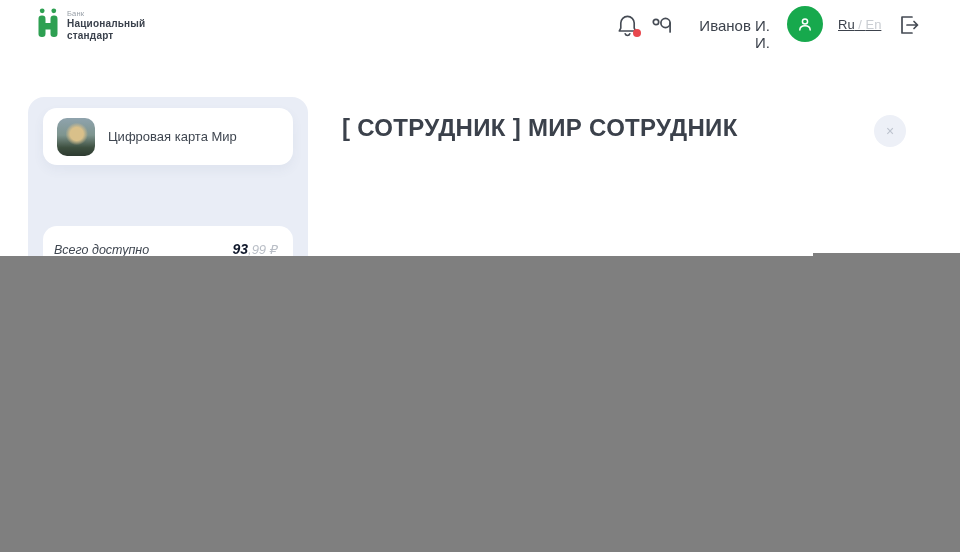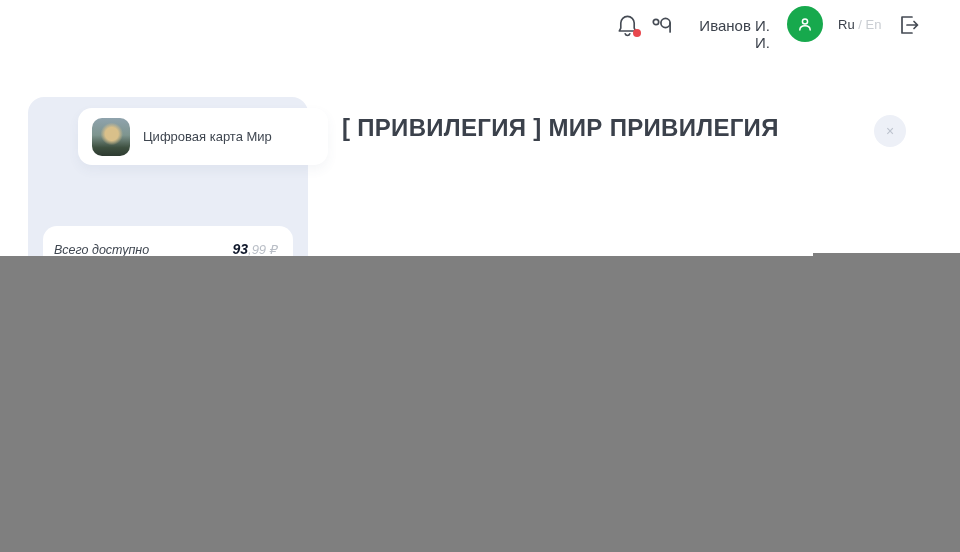--- a/index.html
+++ b/index.html
@@ -15,29 +15,29 @@
   .logo-text { padding-top:1px; }
   .logo-pre { font-size:7.5px; color:#99a0a8; letter-spacing:.2px; }
   .logo-line { font-size:10px; font-weight:700; color:#3a414c; line-height:1.18; letter-spacing:.2px; }
   .hdr-btn { position:absolute; background:none; border:none; cursor:pointer; padding:0; }
   .bell-wrap { left:616px; top:10px; width:26px; height:30px; }
   .badge { position:absolute; right:1px; bottom:3px; width:8px; height:8px; border-radius:50%; background:#e8484e; }
   .key-wrap { left:650px; top:14px; width:26px; height:22px; }
   .user-name { position:absolute; left:695px; top:17px; width:75px; text-align:right; font-size:15px; color:#3c424c; }
   .avatar { position:absolute; left:787px; top:6px; width:36px; height:36px; border-radius:50%;
     background:#17a94d; display:flex; align-items:center; justify-content:center; cursor:pointer; border:none; }
-  .lang { position:absolute; left:838px; top:17px; font-size:13px; cursor:pointer; }
+  .lang { position:absolute; left:838px; top:17px; font-size:13px; cursor:pointer;text-decoration:underline; }
   .lang .cur { color:#3c424c; }
   .lang .sep, .lang .alt { color:#c9cdd2; }
   .logout-wrap { left:897px; top:13px; width:24px; height:24px; }
   
   .sidebar { position:absolute; left:28px; top:97px; width:280px; height:455px;
     background:#e9edf6; border-radius:16px; }
   .mini-card { position:absolute; left:15px; top:11px; width:250px; height:57px; background:#fff;
-    border-radius:14px; box-shadow:0 5px 12px rgba(60,80,120,.06); display:flex; align-items:center; cursor:pointer;margin-left:35px; }
+    border-radius:14px; box-shadow:0 5px 12px rgba(60,80,120,.06); display:flex; align-items:center; cursor:pointer; }
   .app-icon { width:38px; height:38px; border-radius:10px; margin-left:14px; flex:none;
     background:
       radial-gradient(circle at 52% 42%, #d9c08a 0 22%, rgba(217,192,138,0) 38%),
       linear-gradient(180deg, #8fa3ad 0%, #7e958f 45%, #3d4f3f 78%, #2e3b31 100%);
   }
   .mini-card-label { font-size:13px; color:#3f4650; margin-left:13px; }
   .section-row { position:absolute; left:17px; top:189px; width:246px; display:flex;
     align-items:center; justify-content:space-between; cursor:pointer; }
   .section-title { font-size:15px; font-weight:700; color:#2c323c; letter-spacing:.2px; }
   .total-card { position:absolute; left:15px; top:129px; width:250px; height:60px; background:#fff;
@@ -64,20 +64,36 @@
   .overlay-right { position:absolute; left:813px; top:253px; width:147px; height:299px; background:#7f7f7f; }
   svg { display:block; }
 </style>
 </head>
 <body>
 
 <div class="page">
 
   <div class="header">
 
+    <div class="logo">
+      <span>
+        <svg width="24" height="29" viewBox="0 0 24 29">
+          <circle cx="6.2" cy="2.8" r="2.4" fill="#2ea052"></circle>
+          <circle cx="17.8" cy="2.8" r="2.4" fill="#2ea052"></circle>
+          <rect x="2.5" y="7.5" width="7" height="21.5" rx="3.2" fill="#2ea052"></rect>
+          <rect x="14.5" y="7.5" width="7" height="21.5" rx="3.2" fill="#2ea052"></rect>
+          <rect x="8" y="15" width="8" height="6.5" fill="#2ea052"></rect>
+        </svg>
+      </span>
+      <span class="logo-text">
+        <div class="logo-pre">Банк</div>
+        <div class="logo-line">Национальный</div>
+        <div class="logo-line">стандарт</div>
+      </span>
+    </div>
 
     <button class="hdr-btn bell-wrap">
       <span>
         <svg width="23" height="25" viewBox="0 0 24 26">
           <path d="M12 3.5 a7 7 0 0 1 7 7 v5.2 l1.6 3.1 h-17.2 l1.6 -3.1 v-5.2 a7 7 0 0 1 7 -7 Z" fill="none" stroke="#454b54" stroke-width="1.7" stroke-linejoin="round"></path>
           <path d="M9.6 21.6 a2.5 2.5 0 0 0 4.8 0" fill="none" stroke="#454b54" stroke-width="1.7" stroke-linecap="round"></path>
         </svg>
       </span>
       <span class="badge"></span>
     </button>
@@ -134,21 +150,21 @@
     </div>
 
     <div class="total-card">
       <div class="total-row">
         <span class="total-label">Всего доступно</span>
         <span><span class="total-val-whole">93</span><span class="total-val-frac">,99 ₽</span></span>
       </div>
     </div>
   </div>
 
-  <h1 class="main-title">[ ПРИВИЛЕГИЯ ] МИР ПРИВИЛЕГИЯ</h1>
+  <h1 class="main-title">[ СОТРУДНИК ] МИР СОТРУДНИК</h1>
 
   <button class="close-btn">
     <span>×</span>
   </button>
 
 
   <div class="overlay-left"></div>
   <div class="overlay-right"></div>
 
 </div>

